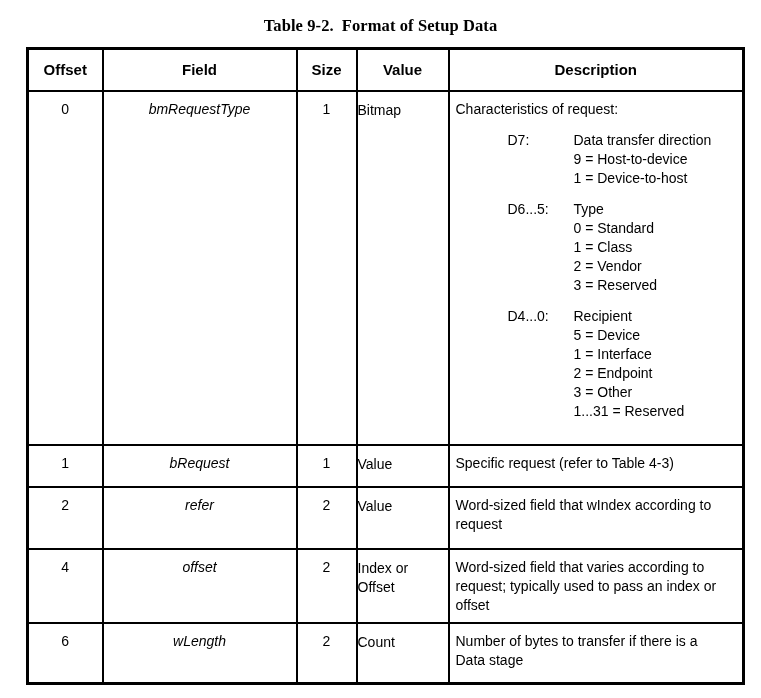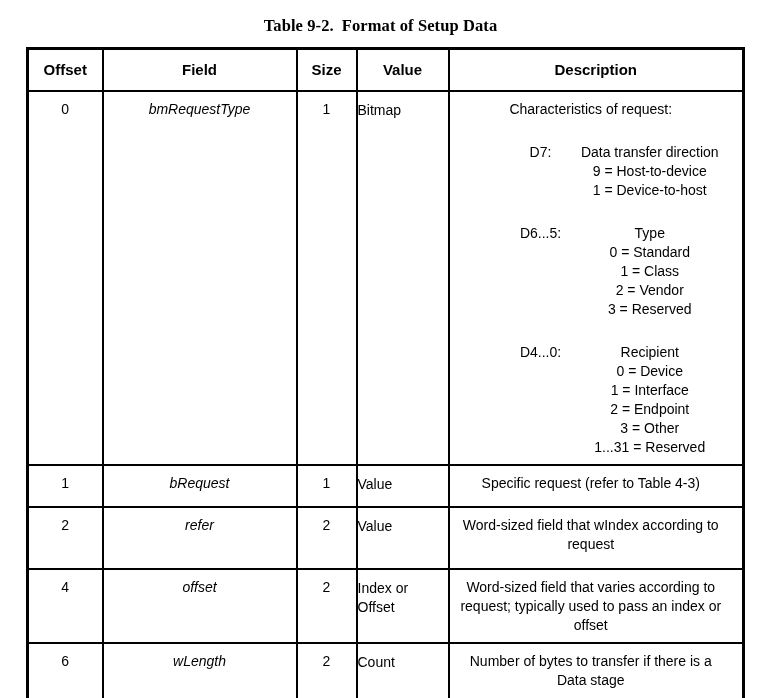--- a/index.html
+++ b/index.html
@@ -62,33 +62,33 @@
   td.c-size {
     text-align: center;
     padding: 9px 2px 7px 2px;
   }
   td.c-value {
     text-align: left;
     padding: 9px 6px 7px 0;
     line-height: 19px;
   }
   td.c-desc {
-    text-align: center;
+    text-align: left;
     padding: 8px 16px 7px 6px;
     line-height: 19px;
   }
   tr.r-tall  { height: 354px; }
   tr.r-one   { height: 42px; }
   tr.r-two   { height: 62px; }
   tr.r-three { height: 72px; }
   tr.r-last  { height: 61px; }
   .bit-group {
     display: flex;
     margin-left: 52px;
-    margin-top: 24px;
+    margin-top: 12px;
   }
   .bit-label {
     width: 66px;
     flex-shrink: 0;
   }
   .bit-detail {
     flex: 1;
   }
   .bit-detail div {
     line-height: 19px;
@@ -144,21 +144,21 @@
               <div>0 = Standard</div>
               <div>1 = Class</div>
               <div>2 = Vendor</div>
               <div>3 = Reserved</div>
             </div>
           </div>
           <div class="bit-group">
             <div class="bit-label">D4...0:</div>
             <div class="bit-detail">
               <div>Recipient</div>
-              <div>0 = Device</div>
+              <div>5 = Device</div>
               <div>1 = Interface</div>
               <div>2 = Endpoint</div>
               <div>3 = Other</div>
               <div>1...31 = Reserved</div>
             </div>
           </div>
         </td>
       </tr>
 
       <tr class="r-one">

